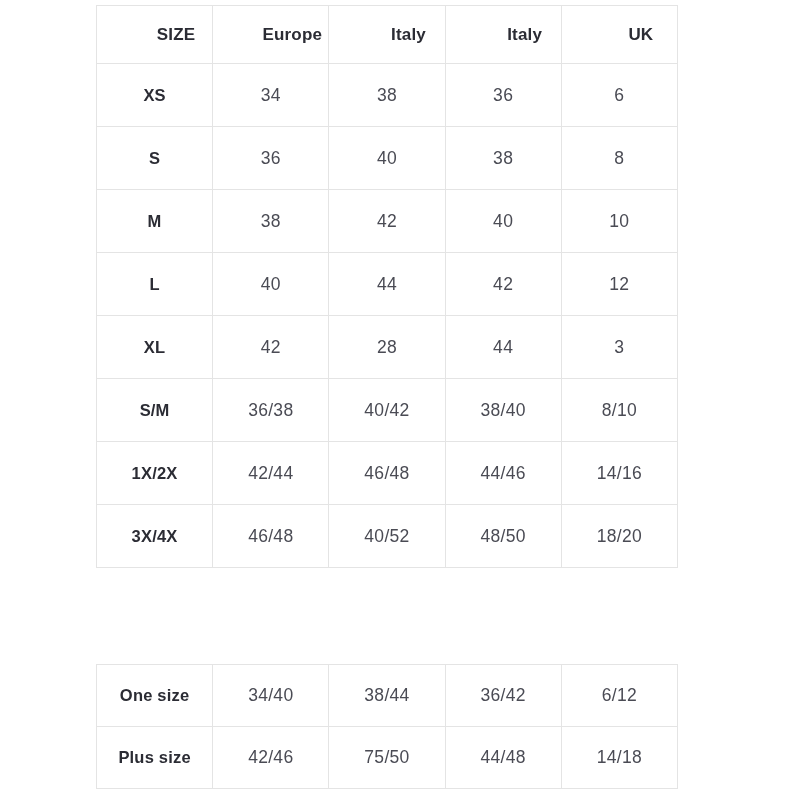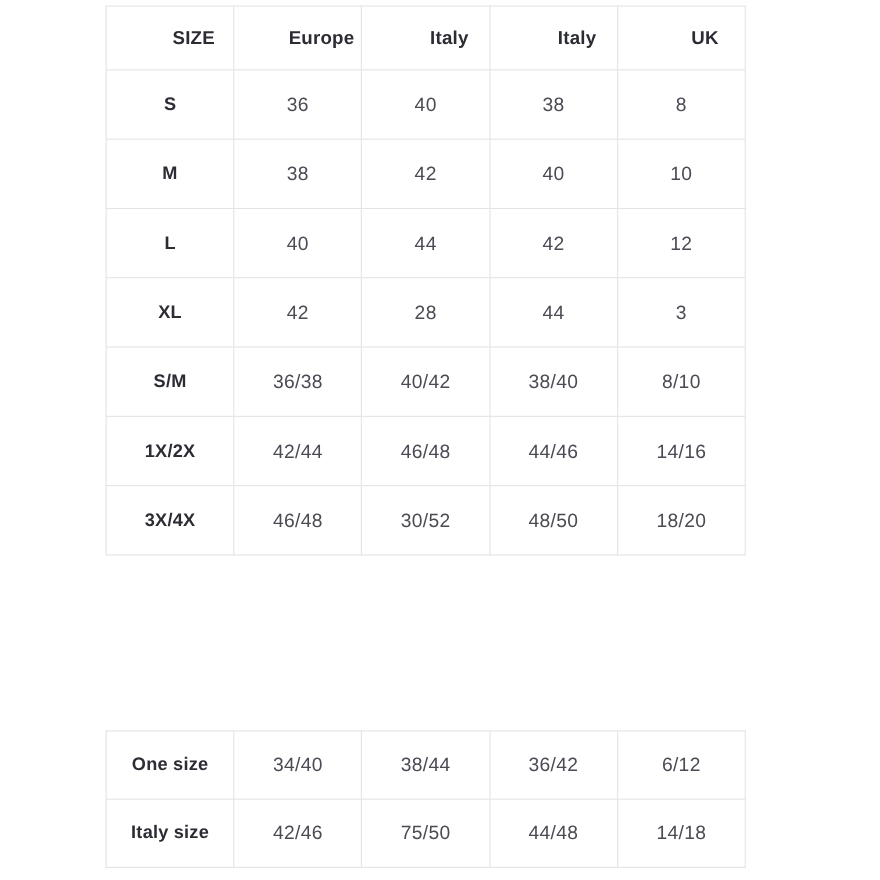--- a/index.html
+++ b/index.html
@@ -65,20 +65,27 @@
       <tr id="header-row">
           <th>SIZE</th>
           <th>Europe</th>
           <th>Italy</th>
           <th>Italy</th>
           <th>UK</th>
         </tr>
     </thead>
     <tbody id="main-body">
         <tr>
+          <th>XS</th>
+          <td>34</td>
+          <td>38</td>
+          <td>36</td>
+          <td>6</td>
+        </tr>
+        <tr>
           <th>S</th>
           <td>36</td>
           <td>40</td>
           <td>38</td>
           <td>8</td>
         </tr>
         <tr>
           <th>M</th>
           <td>38</td>
           <td>42</td>
@@ -109,38 +116,38 @@
         <tr>
           <th>1X/2X</th>
           <td>42/44</td>
           <td>46/48</td>
           <td>44/46</td>
           <td>14/16</td>
         </tr>
         <tr>
           <th>3X/4X</th>
           <td>46/48</td>
-          <td>30/52</td>
+          <td>40/52</td>
           <td>48/50</td>
           <td>18/20</td>
         </tr>
       </tbody>
   </table>
 
   <table class="size-table secondary">
     <tbody id="secondary-body">
         <tr>
           <th>One size</th>
           <td>34/40</td>
           <td>38/44</td>
           <td>36/42</td>
           <td>6/12</td>
         </tr>
         <tr>
-          <th>Italy size</th>
+          <th>Plus size</th>
           <td>42/46</td>
           <td>75/50</td>
           <td>44/48</td>
           <td>14/18</td>
         </tr>
       </tbody>
   </table>
 
 </div>
 

